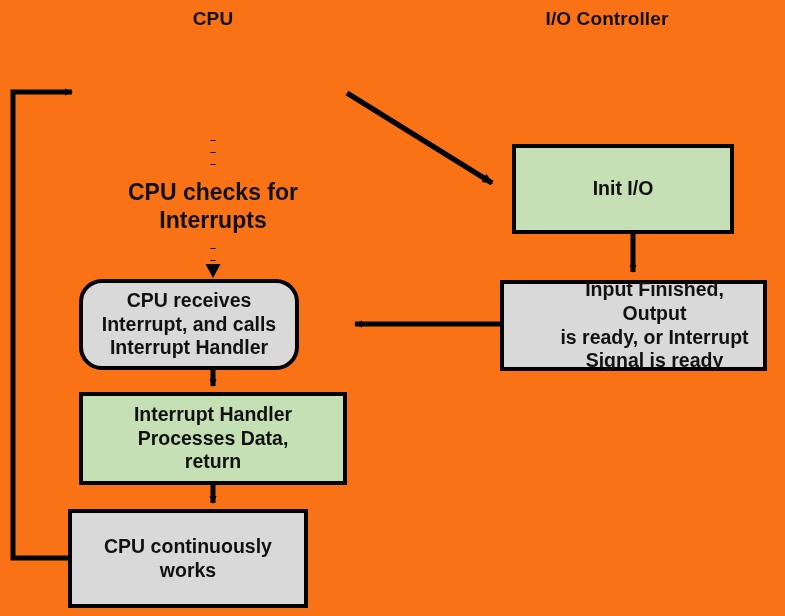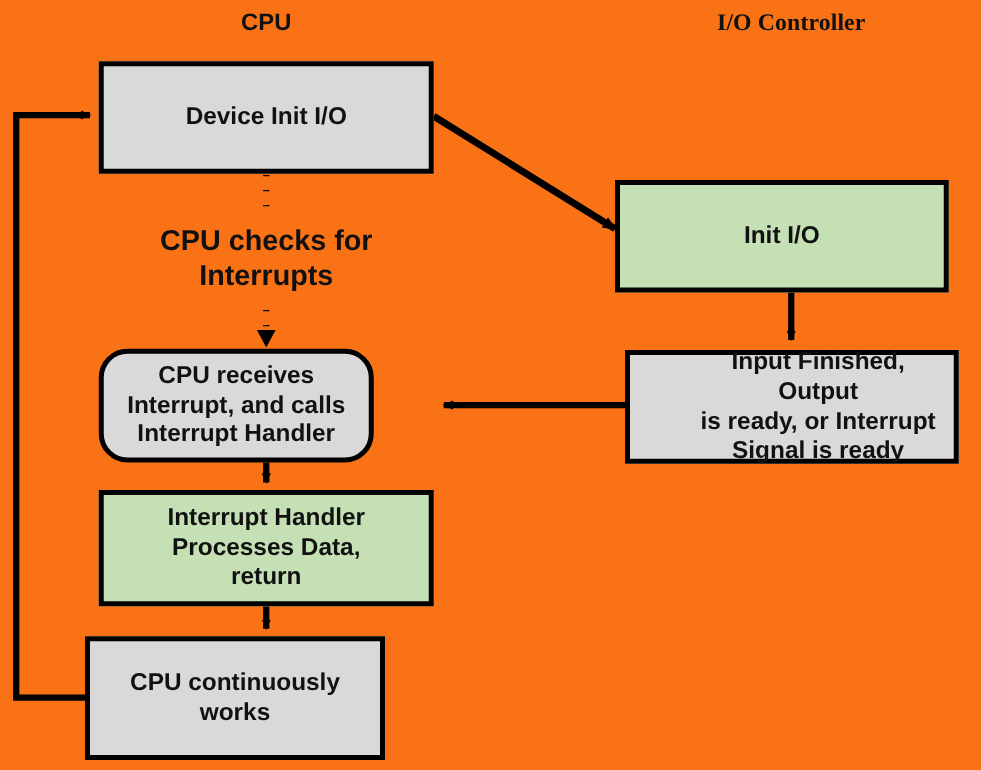--- a/index.html
+++ b/index.html
@@ -105,25 +105,22 @@
       <line x1="213" y1="485" x2="213" y2="503" stroke="#000000" stroke-width="5" marker-end="url(#ah)"></line>
     </g>
 
     <g>
       <path d="M79,558 L13,558 L13,92 L72,92" fill="none" stroke="#000000" stroke-width="5" stroke-linejoin="miter" marker-end="url(#ah)"></path>
     </g>
   </svg>
 
   <div class="col-title" style="left:143px; top:8px; width:140px;">CPU</div>
 
-  <div class="col-title" style="left:543px; top:8px; width:180px;font-family:Liberation Serif, serif;">I/O Controller</div>
+  <div class="col-title" style="left:517px; top:8px; width:180px;">I/O Controller</div>
 
-  <div class="node fill-gray" style="left:79px; top:49px; width:268px; height:90px;">
-    <span class="node-label">Device Init I/O</span>
-  </div>
 
   <div class="free-label" style="left:93px; top:178px; width:240px;">CPU checks for
 Interrupts</div>
 
   <div class="node fill-gray" style="left:79px; top:279px; width:220px; height:91px;border-radius:23px;">
     <span class="node-label">CPU receives
 Interrupt, and calls
 Interrupt Handler</span>
   </div>
 
@@ -131,21 +128,21 @@
     <span class="node-label">Interrupt Handler
 Processes Data,
 return</span>
   </div>
 
   <div class="node fill-gray" style="left:68px; top:509px; width:240px; height:99px;">
     <span class="node-label">CPU continuously
 works</span>
   </div>
 
-  <div class="node fill-green" style="left:492px; top:144px; width:267px; height:90px;">
+  <div class="node fill-green" style="left:512px; top:144px; width:222px; height:90px;">
     <span class="node-label">Init I/O</span>
   </div>
 
   <div class="node fill-gray" style="left:500px; top:280px; width:267px; height:91px;padding-left:48px;">
     <span class="node-label">Input Finished, Output
 is ready, or Interrupt
 Signal is ready</span>
   </div>
 
 </div>

